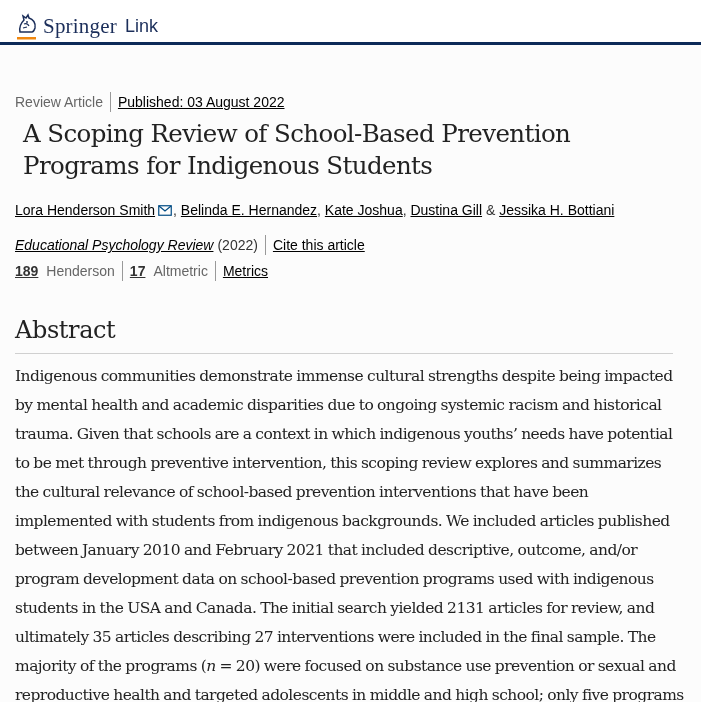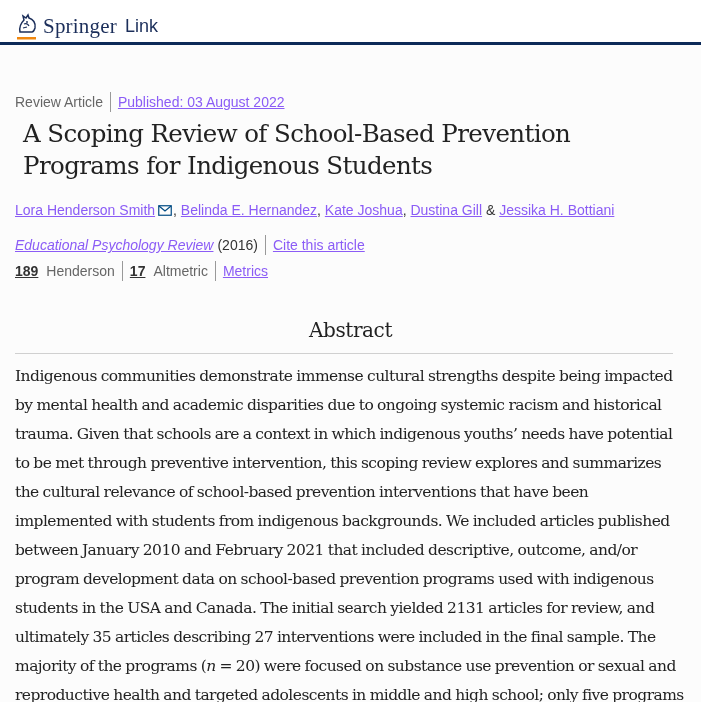--- a/index.html
+++ b/index.html
@@ -29,36 +29,36 @@
   .logo-text-link {
     font-family: "Liberation Sans", "DejaVu Sans", sans-serif;
     font-size: 18px; color: #1b2e5a; margin-left: 8px; font-weight: normal;
   }
   .content { padding: 0 15px; }
   .meta-top {
     margin-top: 46px; font-size: 14px; color: #666; display: flex; align-items: center;
     height: 22px;
   }
   .sep { display: inline-block; width: 1px; height: 20px; background: #999; margin: 0 7px; }
-  a.link { color: #8b5cf6; text-decoration: underline; }
+  a.link { color: #000000; text-decoration: underline; }
   .title {
     font-family: "DejaVu Serif", "Liberation Serif", serif;
     font-size: 24.5px; line-height: 32px; font-weight: normal; color: #222;
     margin: 5px 0 0 8px; letter-spacing: -0.6px;
   }
   .authors { margin-top: 17px; font-size: 14px; color: #333; line-height: 22px; }
   .mail-icon { display: inline-block; vertical-align: -1px; margin: 0 1px 0 3px; }
   .journal-line { margin-top: 12px; font-size: 14px; color: #333; display: flex; align-items: center; height: 22px; }
   .journal-line em { font-style: italic; }
   .metrics-line { margin-top: 4px; font-size: 14px; color: #666; display: flex; align-items: center; height: 22px; }
   .metrics-line b { color: #333; font-weight: bold; margin-right: 8px; text-decoration: underline; }
   .abstract-title {
     font-family: "DejaVu Serif", "Liberation Serif", serif;
-    font-size: 20px; font-weight: normal; color: #222; margin: 34px 0 0 0;
-    letter-spacing: -0.4px; line-height: 28px; text-align: center;
+    font-size: 24px; font-weight: normal; color: #222; margin: 34px 0 0 0;
+    letter-spacing: -0.4px; line-height: 28px;
   }
   .rule { height: 1px; background: #d0d0d0; margin: 9px 13px 0 0; }
   .abstract-body {
     font-family: "DejaVu Serif", "Liberation Serif", serif;
     font-size: 15.5px; line-height: 29px; color: #222;
     margin: 8px 0 0 0; letter-spacing: -0.55px; word-spacing: -0.5px;
   }
   .abstract-body p { margin: 0; }
 </style>
 </head>
@@ -95,21 +95,21 @@
         </svg></span><span>,</span>
     <a class="link">Belinda E. Hernandez</a><span>,</span>
     <a class="link">Kate Joshua</a><span>,</span>
     <a class="link">Dustina Gill</a>
     <span>&amp;</span>
     <a class="link">Jessika H. Bottiani</a>
   </div>
 
   <div class="journal-line">
     <a class="link"><em>Educational Psychology Review</em></a>
-    <span style="margin-left:4px">(2016)</span>
+    <span style="margin-left:4px">(2022)</span>
     <span class="sep"></span>
     <a class="link">Cite this article</a>
   </div>
 
   <div class="metrics-line">
     <b>189</b>
     <span>Henderson</span>
     <span class="sep"></span>
     <b>17</b>
     <span>Altmetric</span>

